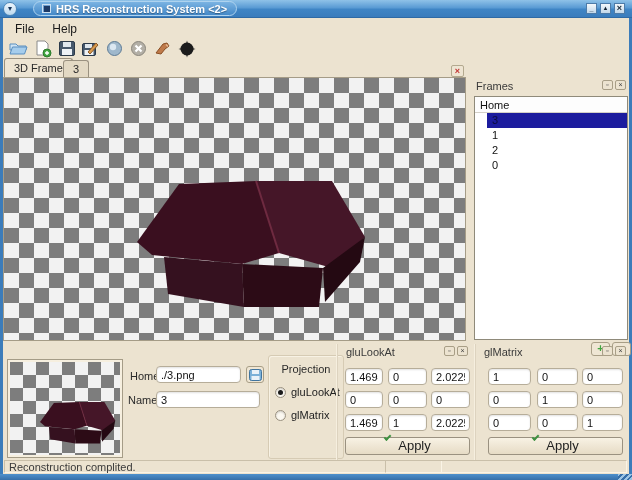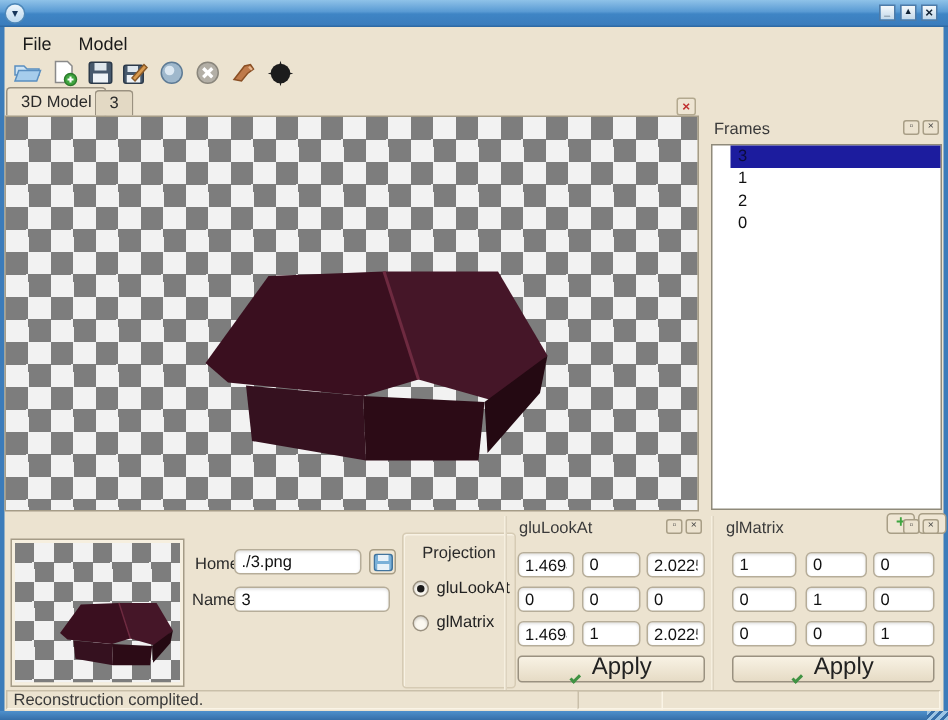--- a/index.html
+++ b/index.html
@@ -106,22 +106,22 @@
   .radio-row { position:absolute; left:6px; display:flex; align-items:center; gap:5px; }
   .radio { width:11px; height:11px; border-radius:50%; background:#fbf8f0;
     border:1px solid #9a9180; box-shadow:inset 0 1px 2px rgba(0,0,0,.18); }
   .radio.checked::after { content:""; display:block; width:5px; height:5px;
     border-radius:50%; background:#1a1a1a; margin:2px 0 0 2px; }
 
   .matrix-dock { position:absolute; top:344px; height:116px; }
   .glu-dock { left:340px; width:132px; }
   .glm-dock { left:478px; width:152px; }
   .apply-btn { position:absolute; height:18px; background:linear-gradient(#f8f2e4,#e6dbc5);
-    border:1px solid #9a9180; border-radius:3px; display:flex; align-items:flex-end;
-    justify-content:center; gap:0; color:#222; font-size:16px; }
+    border:1px solid #9a9180; border-radius:3px; display:flex; align-items:flex-start;
+    justify-content:center; gap:0; color:#222; font-size:13px; }
   .check-icon { display:inline-block; width:7px; height:4px;
     border-left:2px solid #3f9242; border-bottom:2px solid #3f9242;
     transform:rotate(-45deg); margin-right:7px; margin-top:-3px; }
 
   .vsplit { position:absolute; top:344px; width:2px; height:116px; background:#ddd3bf;
     border-left:1px solid #f6efdf; }
 
   
   .statusbar { position:absolute; left:3px; top:459px; width:626px; height:15px; }
   .status-seg { position:absolute; top:1px; height:13px;
@@ -129,32 +129,36 @@
   .status-msg { left:1px; width:438px; padding:0 4px; line-height:12px; color:#3a3a3a; }
   .status-empty { left:382px; width:242px; }
 </style>
 </head>
 <body>
 
 <div class="app">
 
   <div class="titlebar">
     <div class="tb-menu-btn">▾</div>
+    <div class="tb-capsule">
+      <span class="tb-appicon"></span>
+      <span class="tb-title">HRS Reconstruction System &lt;2&gt;</span>
+    </div>
     <div class="win-btns">
       <div class="win-btn">_</div>
       <div class="win-btn" style="font-size:6px;">▲</div>
       <div class="win-btn" style="font-size:9px; line-height:8px;">×</div>
     </div>
   </div>
 
   <div class="content-bg"></div>
 
   <div class="menubar">
     <span class="menu-item">File</span>
-    <span class="menu-item">Model</span>
+    <span class="menu-item">Help</span>
   </div>
 
   <div class="toolbar">
     <div class="tool-btn">
       <svg width="19" height="17" viewBox="0 0 19 17">
         <path d="M1 4 h6 l2 2 h8 v4 H1z" fill="#cfe4f4" stroke="#5a8fc0"></path>
         <path d="M1 14 L3.5 7 H18 L15.5 14z" fill="#a6cdec" stroke="#5a8fc0"></path>
       </svg>
     </div>
     <div class="tool-btn">
@@ -199,21 +203,21 @@
     </div>
     <div class="tool-btn">
       <svg width="18" height="18" viewBox="0 0 18 18">
         <circle cx="9" cy="9" r="6.5" fill="#1c1c1c"></circle>
         <path d="M9 0.5 L10 4 L8 4 z M9 17.5 L10 14 L8 14 z M0.5 9 L4 8 L4 10 z M17.5 9 L14 8 L14 10 z" fill="#1c1c1c"></path>
       </svg>
     </div>
   </div>
 
   <div class="tabbar">
-    <div class="tab active" style="left:1px;">3D Model</div>
+    <div class="tab active" style="left:1px;">3D Frame</div>
     <div class="tab" style="left:60px;">3</div>
     <div class="tab-close">×</div>
   </div>
 
   <div class="canvas">
     <svg width="463" height="264" viewBox="0 0 463 264">
       <polygon points="133,164 175,106 252,103 275,175 238,186 148,177" fill="#3a0f1f"></polygon>
       <polygon points="252,103 328,103 361,159 328,190 275,175" fill="#451628"></polygon>
       <polyline points="252,103 275,175" stroke="#6e2a40" stroke-width="2" fill="none"></polyline>
       <polygon points="160,179 238,186 240,229 164,216" fill="#35111f"></polygon>
@@ -224,20 +228,21 @@
 
   <div class="frames-dock">
     <div class="dock-title">
       <span>Frames</span>
       <span class="mini-btns">
         <span class="mini-btn">▫</span>
         <span class="mini-btn">×</span>
       </span>
     </div>
     <div class="frames-list">
+      <div class="list-header">Home</div>
       <div class="list-item selected">3</div>
       <div class="list-item">1</div>
       <div class="list-item">2</div>
       <div class="list-item">0</div>
     </div>
     <div class="pm-btn pm-plus">+</div>
     <div class="pm-btn pm-minus">−</div>
   </div>
 
   <div class="frame-dock">

